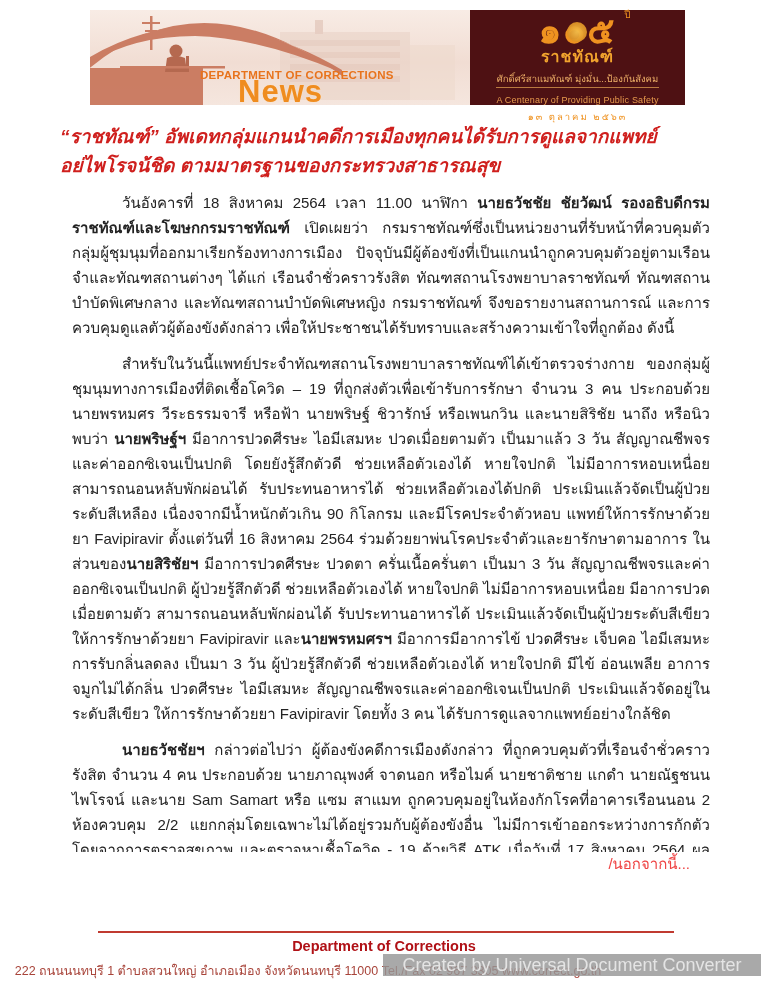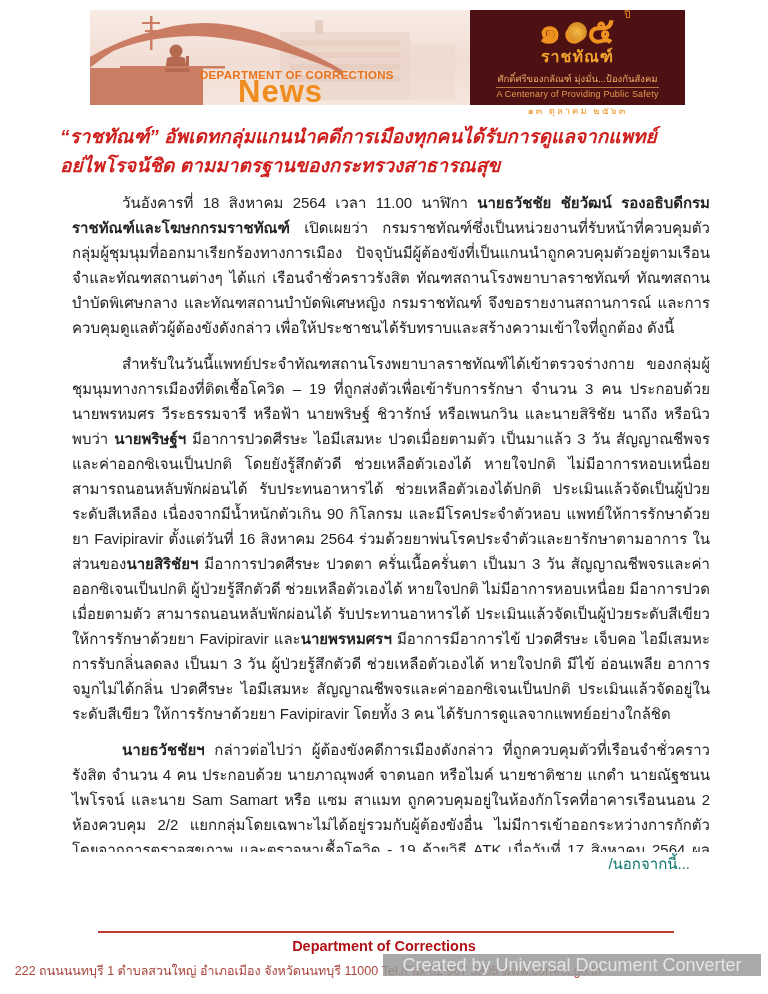--- a/index.html
+++ b/index.html
@@ -18,35 +18,35 @@
                  letter-spacing:1px; text-shadow:0 0 2px #fbe3c8; }
   .logo-box { width:215px; height:95px; background:#4e1113; color:#ef9220; display:flex; flex-direction:column;
               align-items:center; justify-content:flex-start; padding-top:2px; }
   .logo-num-row { position:relative; line-height:1; height:38px; }
   .logo-num { font-size:36px; font-weight:bold; color:#ef9220; letter-spacing:2px; font-family:"DejaVu Serif",serif; }
   .logo-year { position:absolute; right:-14px; top:-2px; font-size:10px; color:#ef9220; }
   .logo-emblem { position:absolute; left:50%; top:10px; transform:translateX(-50%); width:20px; height:20px;
                  border-radius:50%; background:radial-gradient(circle,#f7c04a 0%,#d98a1e 80%); opacity:.95; }
   .logo-name { font-size:16px; font-weight:bold; color:#f2a42e; margin-top:-4px; letter-spacing:1px; }
   .logo-slogan-th { font-size:9.5px; color:#f0b169; margin-top:2px; white-space:nowrap; }
-  .logo-slogan-en { font-size:9px; color:#e89b4e; border-top:1px solid #b97a40; padding-top:1px; margin-top:1px;
+  .logo-slogan-en { font-size:9px; color:#e89b4e; border-top:1px solid #b97a40; padding-top:7px; margin-top:1px;
                     white-space:nowrap; letter-spacing:.2px; }
   .logo-date { font-size:9.5px; color:#ef9220; margin-top:4px; letter-spacing:2px;text-align:right; }
 
   
   .doc-title { position:absolute; left:60px; top:122px; width:650px; color:#cf1f1d;
                font-weight:bold; font-style:italic; font-size:19px; line-height:29px; }
 
   
   .content { position:absolute; left:60px; top:190px; width:650px; height:662px; overflow:hidden;
              font-size:15px; line-height:25px; color:#232323; text-align:justify; }
   .content p { margin:0 0 11px 12px; text-indent:50px; }
   .content .bold { font-weight:bold; }
 
-  .continuation { position:absolute; top:852px; right:78px; font-size:15px; color:#0f766e; }
+  .continuation { position:absolute; top:852px; right:78px; font-size:15px; color:#ef4444; }
 
   
   .footer-line { position:absolute; left:98px; top:931px; width:576px; height:0; border-top:2px solid #c03a30; }
   .footer-title { position:absolute; left:0; top:938px; width:768px; text-align:center; color:#b01116;
                   font-size:14.5px; font-weight:bold; }
   .footer-address { position:absolute; left:0; top:961px; width:616px; text-align:center; color:#a8443a;
                     font-size:12.5px; white-space:nowrap; }
 
   .watermark { position:absolute; left:383px; top:954px; width:378px; height:22px;
                background:rgba(150,150,150,.82); color:#e4e4e4; font-size:18px;
@@ -89,21 +89,21 @@
       <div class="banner-news">News</div>
     </div>
 
     <div class="logo-box">
       <div class="logo-num-row">
         <span class="logo-num">๑๐๕</span>
         <span class="logo-emblem"></span>
         <span class="logo-year">ปี</span>
       </div>
       <div class="logo-name">ราชทัณฑ์</div>
-      <div class="logo-slogan-th">ศักดิ์ศรีของกลัณฑ์ มุ่งมั่น...ป้องกันสังคม</div>
+      <div class="logo-slogan-th">ศักดิ์ศรีสาแมทัณฑ์ มุ่งมั่น...ป้องกันสังคม</div>
       <div class="logo-slogan-en">A Centenary of Providing Public Safety</div>
       <div class="logo-date">๑๓ ตุลาคม ๒๕๖๓</div>
     </div>
   </div>
 
   <div class="doc-title">
     <div>“ราชทัณฑ์” อัพเดทกลุ่มแกนนำคดีการเมืองทุกคนได้รับการดูแลจากแพทย์</div>
     <div>อย่ไพโรจน้ชิด ตามมาตรฐานของกระทรวงสาธารณสุข</div>
   </div>
 

